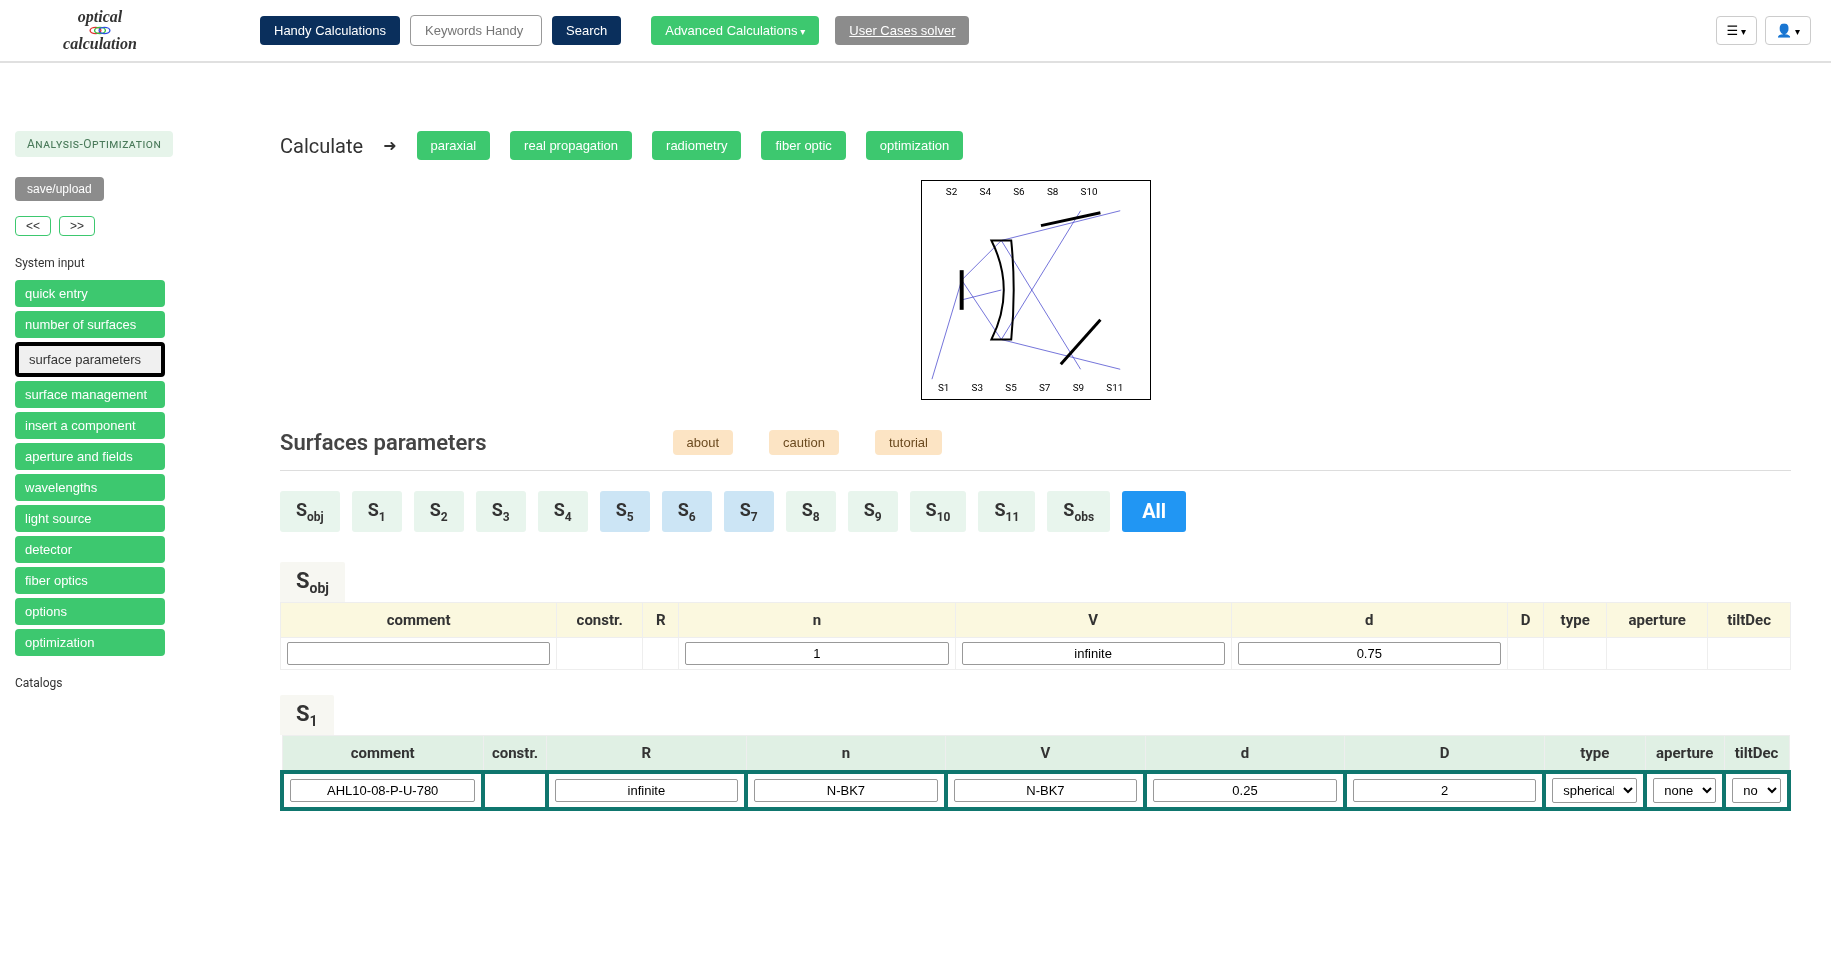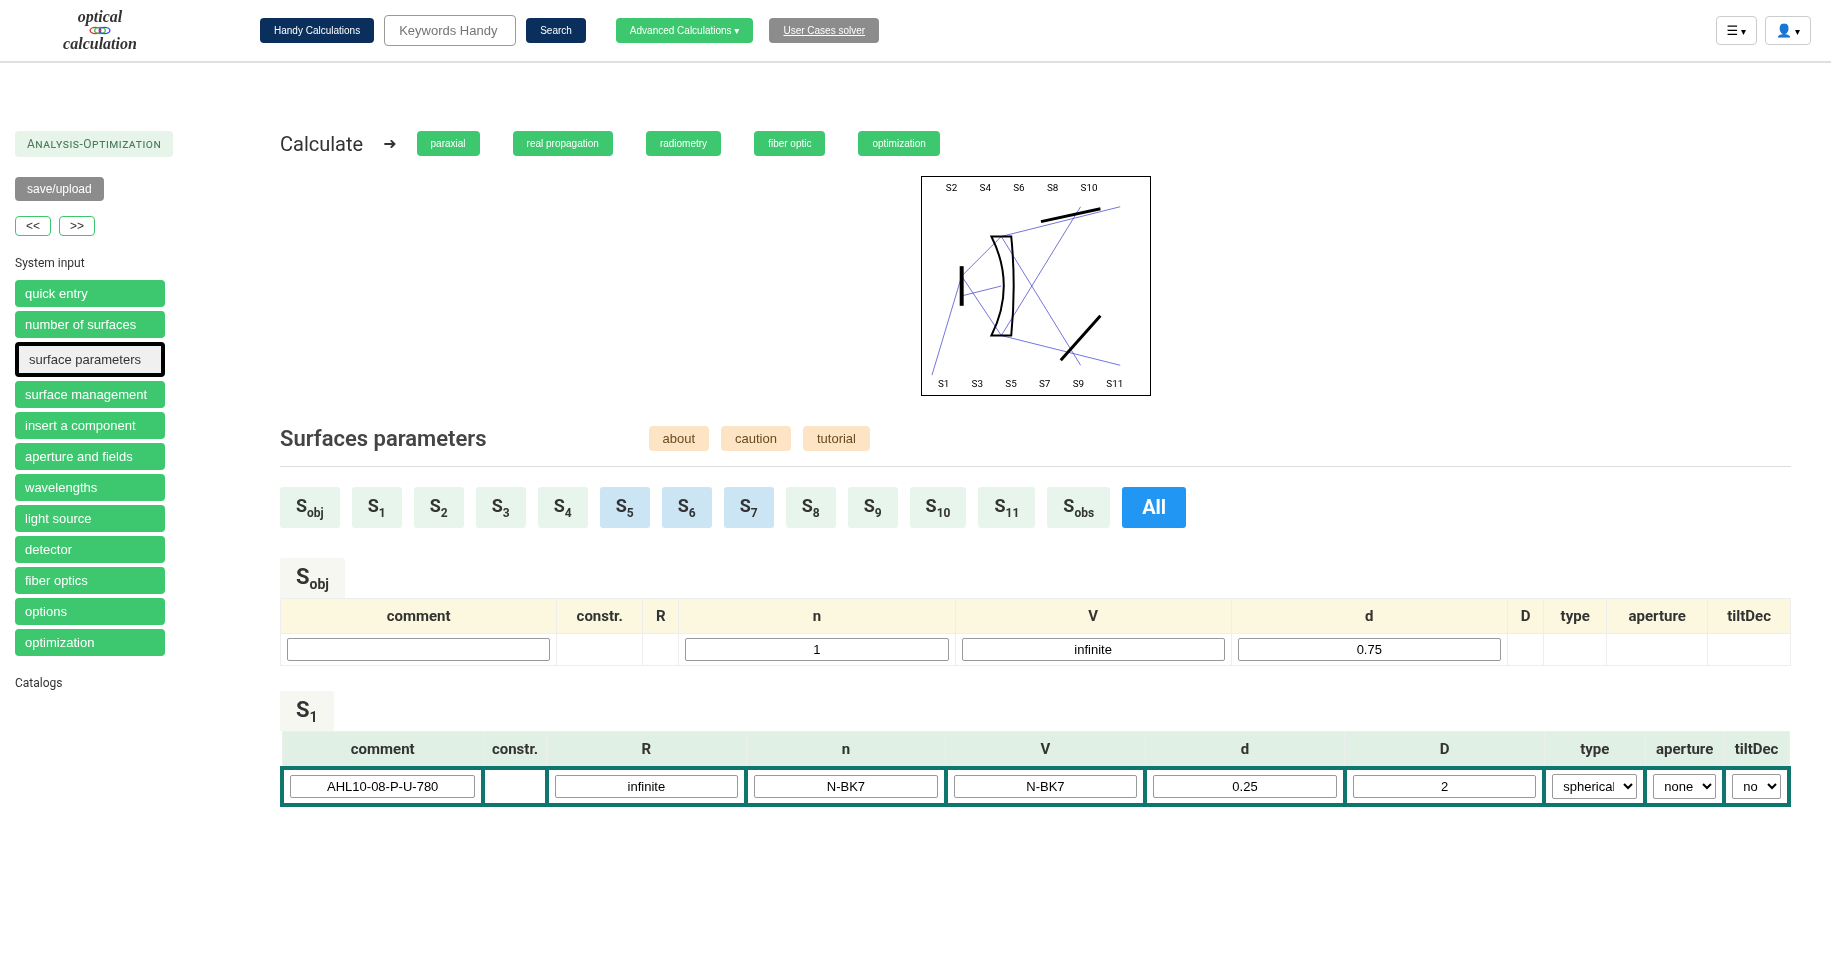--- a/index.html
+++ b/index.html
@@ -3,21 +3,21 @@
 <meta charset="utf-8">
 <style>
 * { box-sizing: border-box; margin: 0; padding: 0; }
 body { font-family: -apple-system, BlinkMacSystemFont, "Segoe UI", Roboto, sans-serif; font-size: 14px; color: #333; background: #fff; }
 
 .top-bar { display: flex; align-items: center; padding: 8px 20px; border-bottom: 2px solid #e0e0e0; gap: 10px; }
 .logo { width: 160px; height: 45px; display: flex; flex-direction: column; align-items: center; justify-content: center; }
 .logo-text { font-style: italic; font-weight: bold; font-size: 16px; font-family: Georgia, serif; }
 .logo-rings { width: 60px; height: 20px; position: relative; }
 .nav-spacer { width: 60px; }
-.btn { padding: 7px 14px; border-radius: 4px; border: none; cursor: pointer; font-size: 10px; }
+.btn { padding: 7px 14px; border-radius: 4px; border: none; cursor: pointer; font-size: 13px; }
 .btn-darkblue { background: #0a2f5c; color: #fff; }
 .btn-green { background: #3dc86f; color: #fff; }
 .btn-gray { background: #8c8c8c; color: #fff; }
 .search-input { padding: 7px 14px; border: 1px solid #999; border-radius: 4px; width: 132px; font-size: 13px; }
 .top-right { margin-left: auto; display: flex; gap: 8px; }
 .icon-btn { background: #fff; border: 1px solid #ccc; border-radius: 4px; padding: 6px 10px; cursor: pointer; font-size: 13px; }
 
 .layout { display: flex; margin-top: 48px; }
 .sidebar { width: 200px; padding: 20px 15px; }
 .main { flex: 1; padding: 20px 40px 20px 80px; }
@@ -31,21 +31,21 @@
 .sidebar-btn { display: block; width: 150px; background: #3dc86f; color: #fff; padding: 6px 10px; border-radius: 4px; border: none; font-size: 13px; text-align: left; cursor: pointer; margin-bottom: 4px; }
 .sidebar-btn.active { background: #f0f0f0; color: #333; border: 4px solid #000000; }
 
 .calculate-row { display: flex; align-items: center; gap: 20px; margin-bottom: 20px; }
 .calculate-label { font-weight: normal; font-size: 20px; text-align: right; }
 .arrow-right { font-size: 16px; }
 
 .diagram-box { width: 230px; height: 220px; border: 1px solid #000; margin: 0 auto 30px; position: relative; background: #fff; }
 .diagram-box svg { width: 100%; height: 100%; }
 
-.surfaces-header { display: flex; align-items: center; gap: 12px; margin-bottom: 20px; border-bottom: 1px solid #ddd; padding-bottom: 15px; }
+.surfaces-header { display: flex; align-items: center; gap: 36px; margin-bottom: 20px; border-bottom: 1px solid #ddd; padding-bottom: 15px; }
 .surfaces-title { font-size: 22px; font-weight: 600; color: #444; margin-right: 150px; }
 .btn-peach { background: #fce4c4; color: #6b4a1f; padding: 5px 14px; border-radius: 4px; border: none; font-size: 13px; cursor: pointer; }
 
 .surface-tabs { display: flex; gap: 12px; margin-bottom: 30px; flex-wrap: wrap; }
 .surface-tab { background: #e8f5ed; padding: 8px 16px; border-radius: 3px; font-weight: bold; font-size: 18px; cursor: pointer; min-width: 48px; text-align: center; }
 .surface-tab.blue { background: #cce5f5; }
 .surface-tab.all { background: #2196f3; color: #fff; font-size: 20px; padding: 8px 20px; }
 .surface-tab sub { font-size: 12px; }
 
 .surface-block { margin-bottom: 25px; }
@@ -113,21 +113,21 @@
         <button class="sidebar-btn">options</button>
         <button class="sidebar-btn">optimization</button>
       </div>
     <div class="section-title">Catalogs</div>
   </div>
 
   <div class="main">
     <div class="calculate-row">
       <span class="calculate-label">Calculate</span>
       <span class="arrow-right">➜</span>
-      <div id="calc-buttons" style="display:flex; gap:33px;">
+      <div id="calc-buttons" style="display:flex; gap:20px;">
           <button class="btn btn-green">paraxial</button>
           <button class="btn btn-green">real propagation</button>
           <button class="btn btn-green">radiometry</button>
           <button class="btn btn-green">fiber optic</button>
           <button class="btn btn-green">optimization</button>
         </div>
     </div>
 
     <div class="diagram-box">
       <svg viewBox="0 0 230 220">

